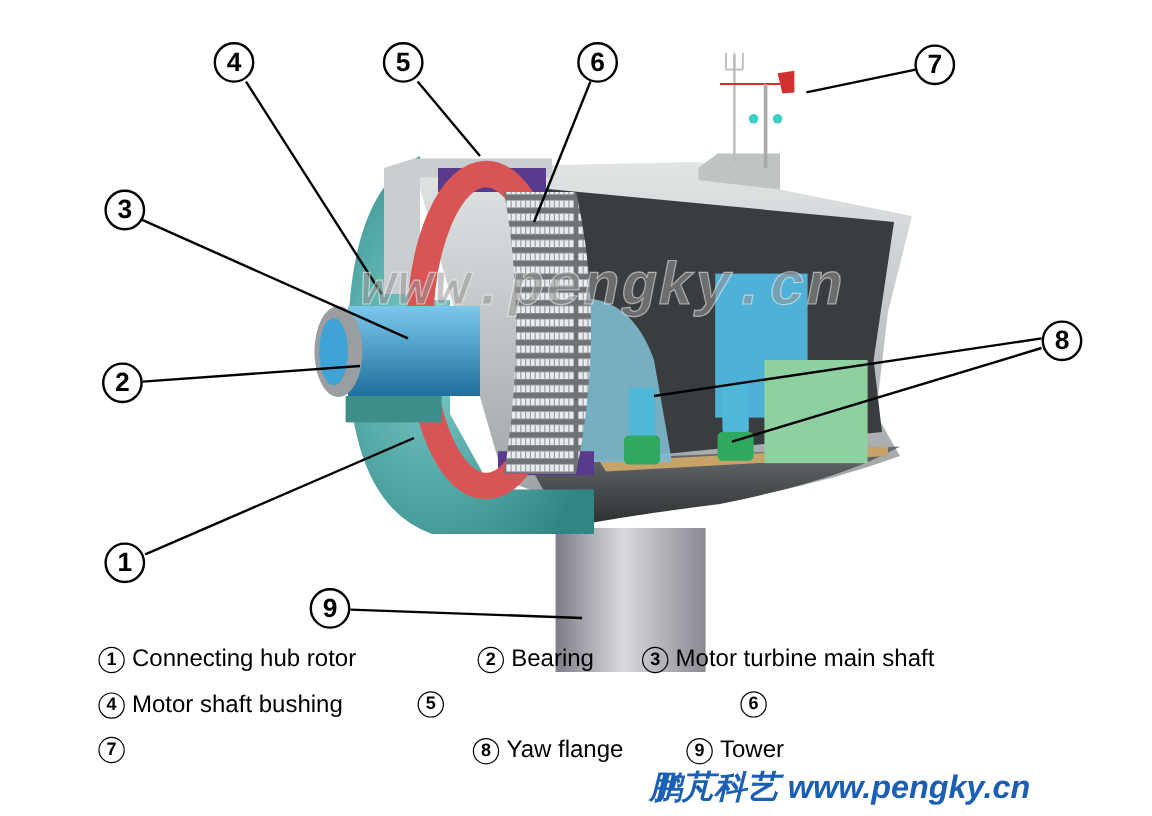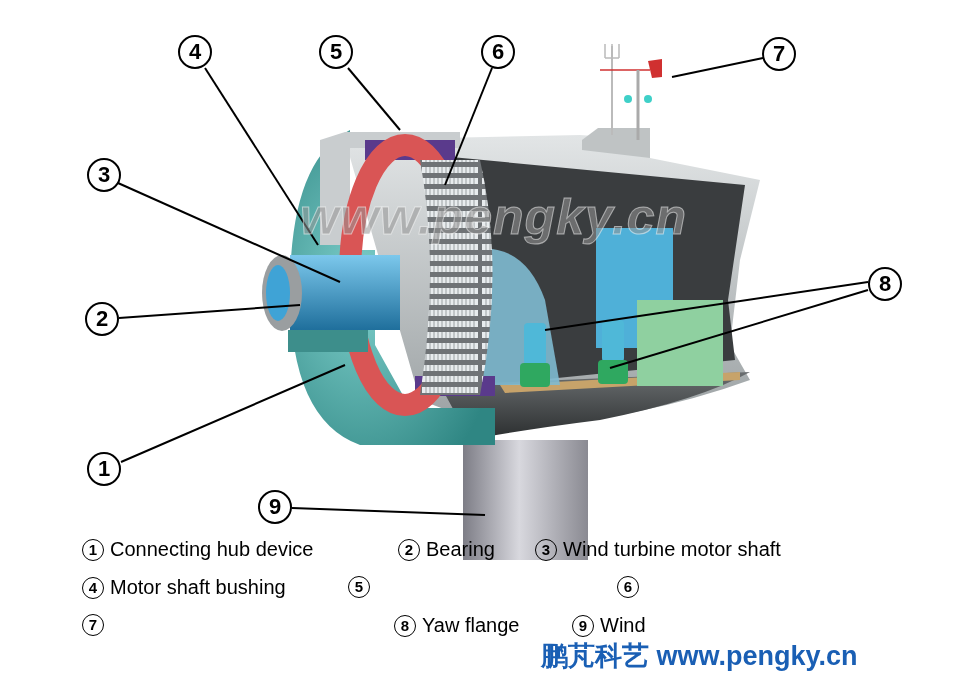--- a/index.html
+++ b/index.html
@@ -1,22 +1,22 @@
 <!DOCTYPE html>
 <html><head>
 <meta charset="utf-8">
 <style>
   html, body { margin:0; padding:0; background:#ffffff; }
   body { width:960px; height:680px; position:relative; overflow:hidden; font-family:"Liberation Sans", sans-serif; }
   #stage { position:absolute; left:0; top:0; width:960px; height:680px; }
   .callout { position:absolute; width:34px; height:34px; border:2.5px solid #000; border-radius:50%; background:#fff; box-sizing:border-box; text-align:center; line-height:29px; font-size:22px; font-weight:bold; color:#000; }
   .legend-item { position:absolute; font-size:20px; color:#000; white-space:nowrap; display:flex; align-items:center; }
   .legend-num { display:inline-block; width:22px; height:22px; border:1.6px solid #000; border-radius:50%; box-sizing:border-box; text-align:center; line-height:19px; font-size:15px; font-weight:bold; margin-right:6px; }
-  .brand { position:absolute; left:541px; top:638px; font-size:27px; font-weight:bold; color:#1a5fb4; white-space:nowrap; }
-  .watermark { position:absolute; left:300px; top:188px; font-size:50px; font-style:italic; font-weight:bold; color:rgba(150,150,150,0.55); letter-spacing:1px; white-space:nowrap; -webkit-text-stroke:1px rgba(255,255,255,0.5); }
+  .brand { position:absolute; left:541px; top:638px; font-size:27px; font-style:italic; font-weight:bold; color:#1a5fb4; white-space:nowrap; }
+  .watermark { position:absolute; left:300px; top:212px; font-size:50px; font-style:italic; font-weight:bold; color:rgba(150,150,150,0.55); letter-spacing:1px; white-space:nowrap;font-family:Liberation Mono, monospace; -webkit-text-stroke:1px rgba(255,255,255,0.5); }
 </style>
 </head>
 <body>
 
 <div id="stage">
   <svg width="960" height="680" viewBox="0 0 960 680" style="position:absolute;left:0;top:0">
     <defs>
       <linearGradient id="towerG" x1="0" x2="1" y1="0" y2="0">
         <stop offset="0" stop-color="#7d7d86"></stop>
           <stop offset="0.45" stop-color="#d8d8de"></stop>
@@ -114,46 +114,46 @@
   <div class="callout" style="left:87px;top:158px">3</div>
   <div class="callout" style="left:178px;top:35px">4</div>
   <div class="callout" style="left:319px;top:35px">5</div>
   <div class="callout" style="left:481px;top:35px">6</div>
   <div class="callout" style="left:762px;top:37px">7</div>
   <div class="callout" style="left:868px;top:267px">8</div>
   <div class="callout" style="left:258px;top:490px">9</div>
 
   <div class="legend-item" style="left:82px;top:538px">
     <span class="legend-num">1</span>
-    <span>Connecting hub device</span>
+    <span>Connecting hub rotor</span>
   </div>
   <div class="legend-item" style="left:398px;top:538px">
     <span class="legend-num">2</span>
     <span>Bearing</span>
   </div>
   <div class="legend-item" style="left:535px;top:538px">
     <span class="legend-num">3</span>
-    <span>Wind turbine motor shaft</span>
+    <span>Motor turbine main shaft</span>
   </div>
   <div class="legend-item" style="left:82px;top:576px">
     <span class="legend-num">4</span>
     <span>Motor shaft bushing</span>
   </div>
   <div class="legend-item" style="left:348px;top:576px">
     <span class="legend-num">5</span>
   </div>
   <div class="legend-item" style="left:617px;top:576px">
     <span class="legend-num">6</span>
   </div>
   <div class="legend-item" style="left:82px;top:614px">
     <span class="legend-num">7</span>
   </div>
   <div class="legend-item" style="left:394px;top:614px">
     <span class="legend-num">8</span>
     <span>Yaw flange</span>
   </div>
   <div class="legend-item" style="left:572px;top:614px">
     <span class="legend-num">9</span>
-    <span>Wind</span>
+    <span>Tower</span>
   </div>
 
   <div class="brand">鹏芃科艺 www.pengky.cn</div>
 </div>
 
 </body></html>

